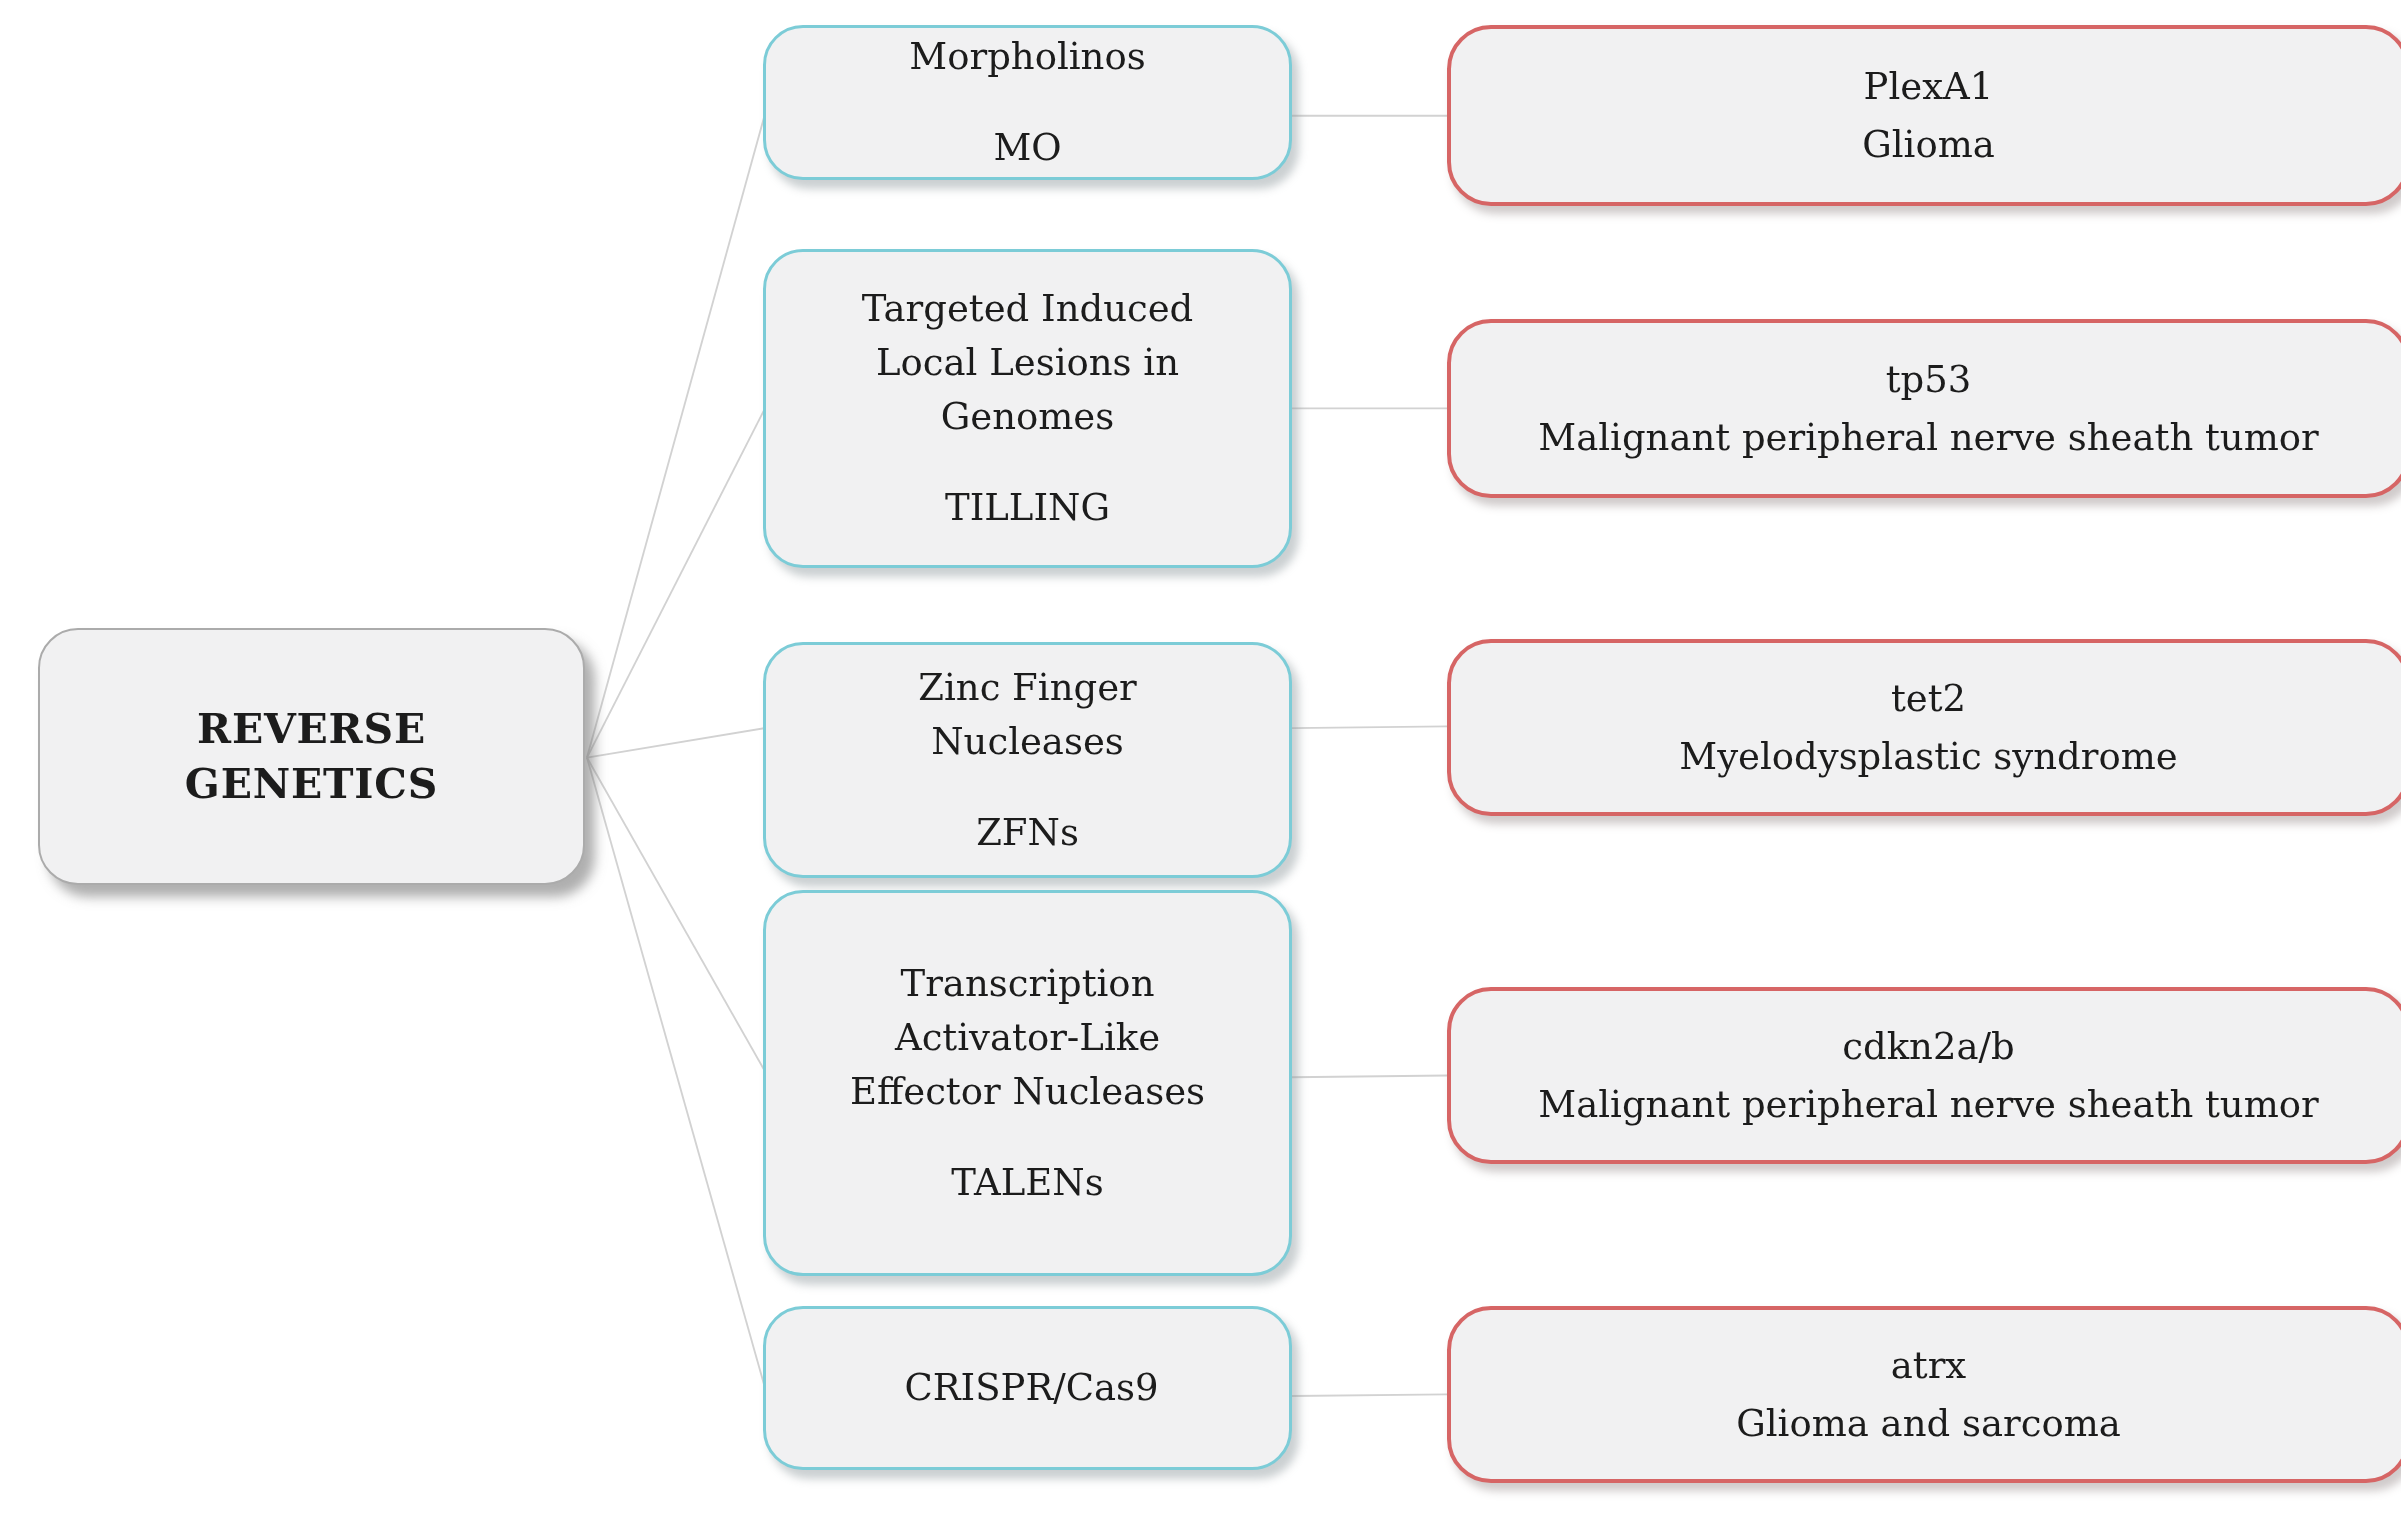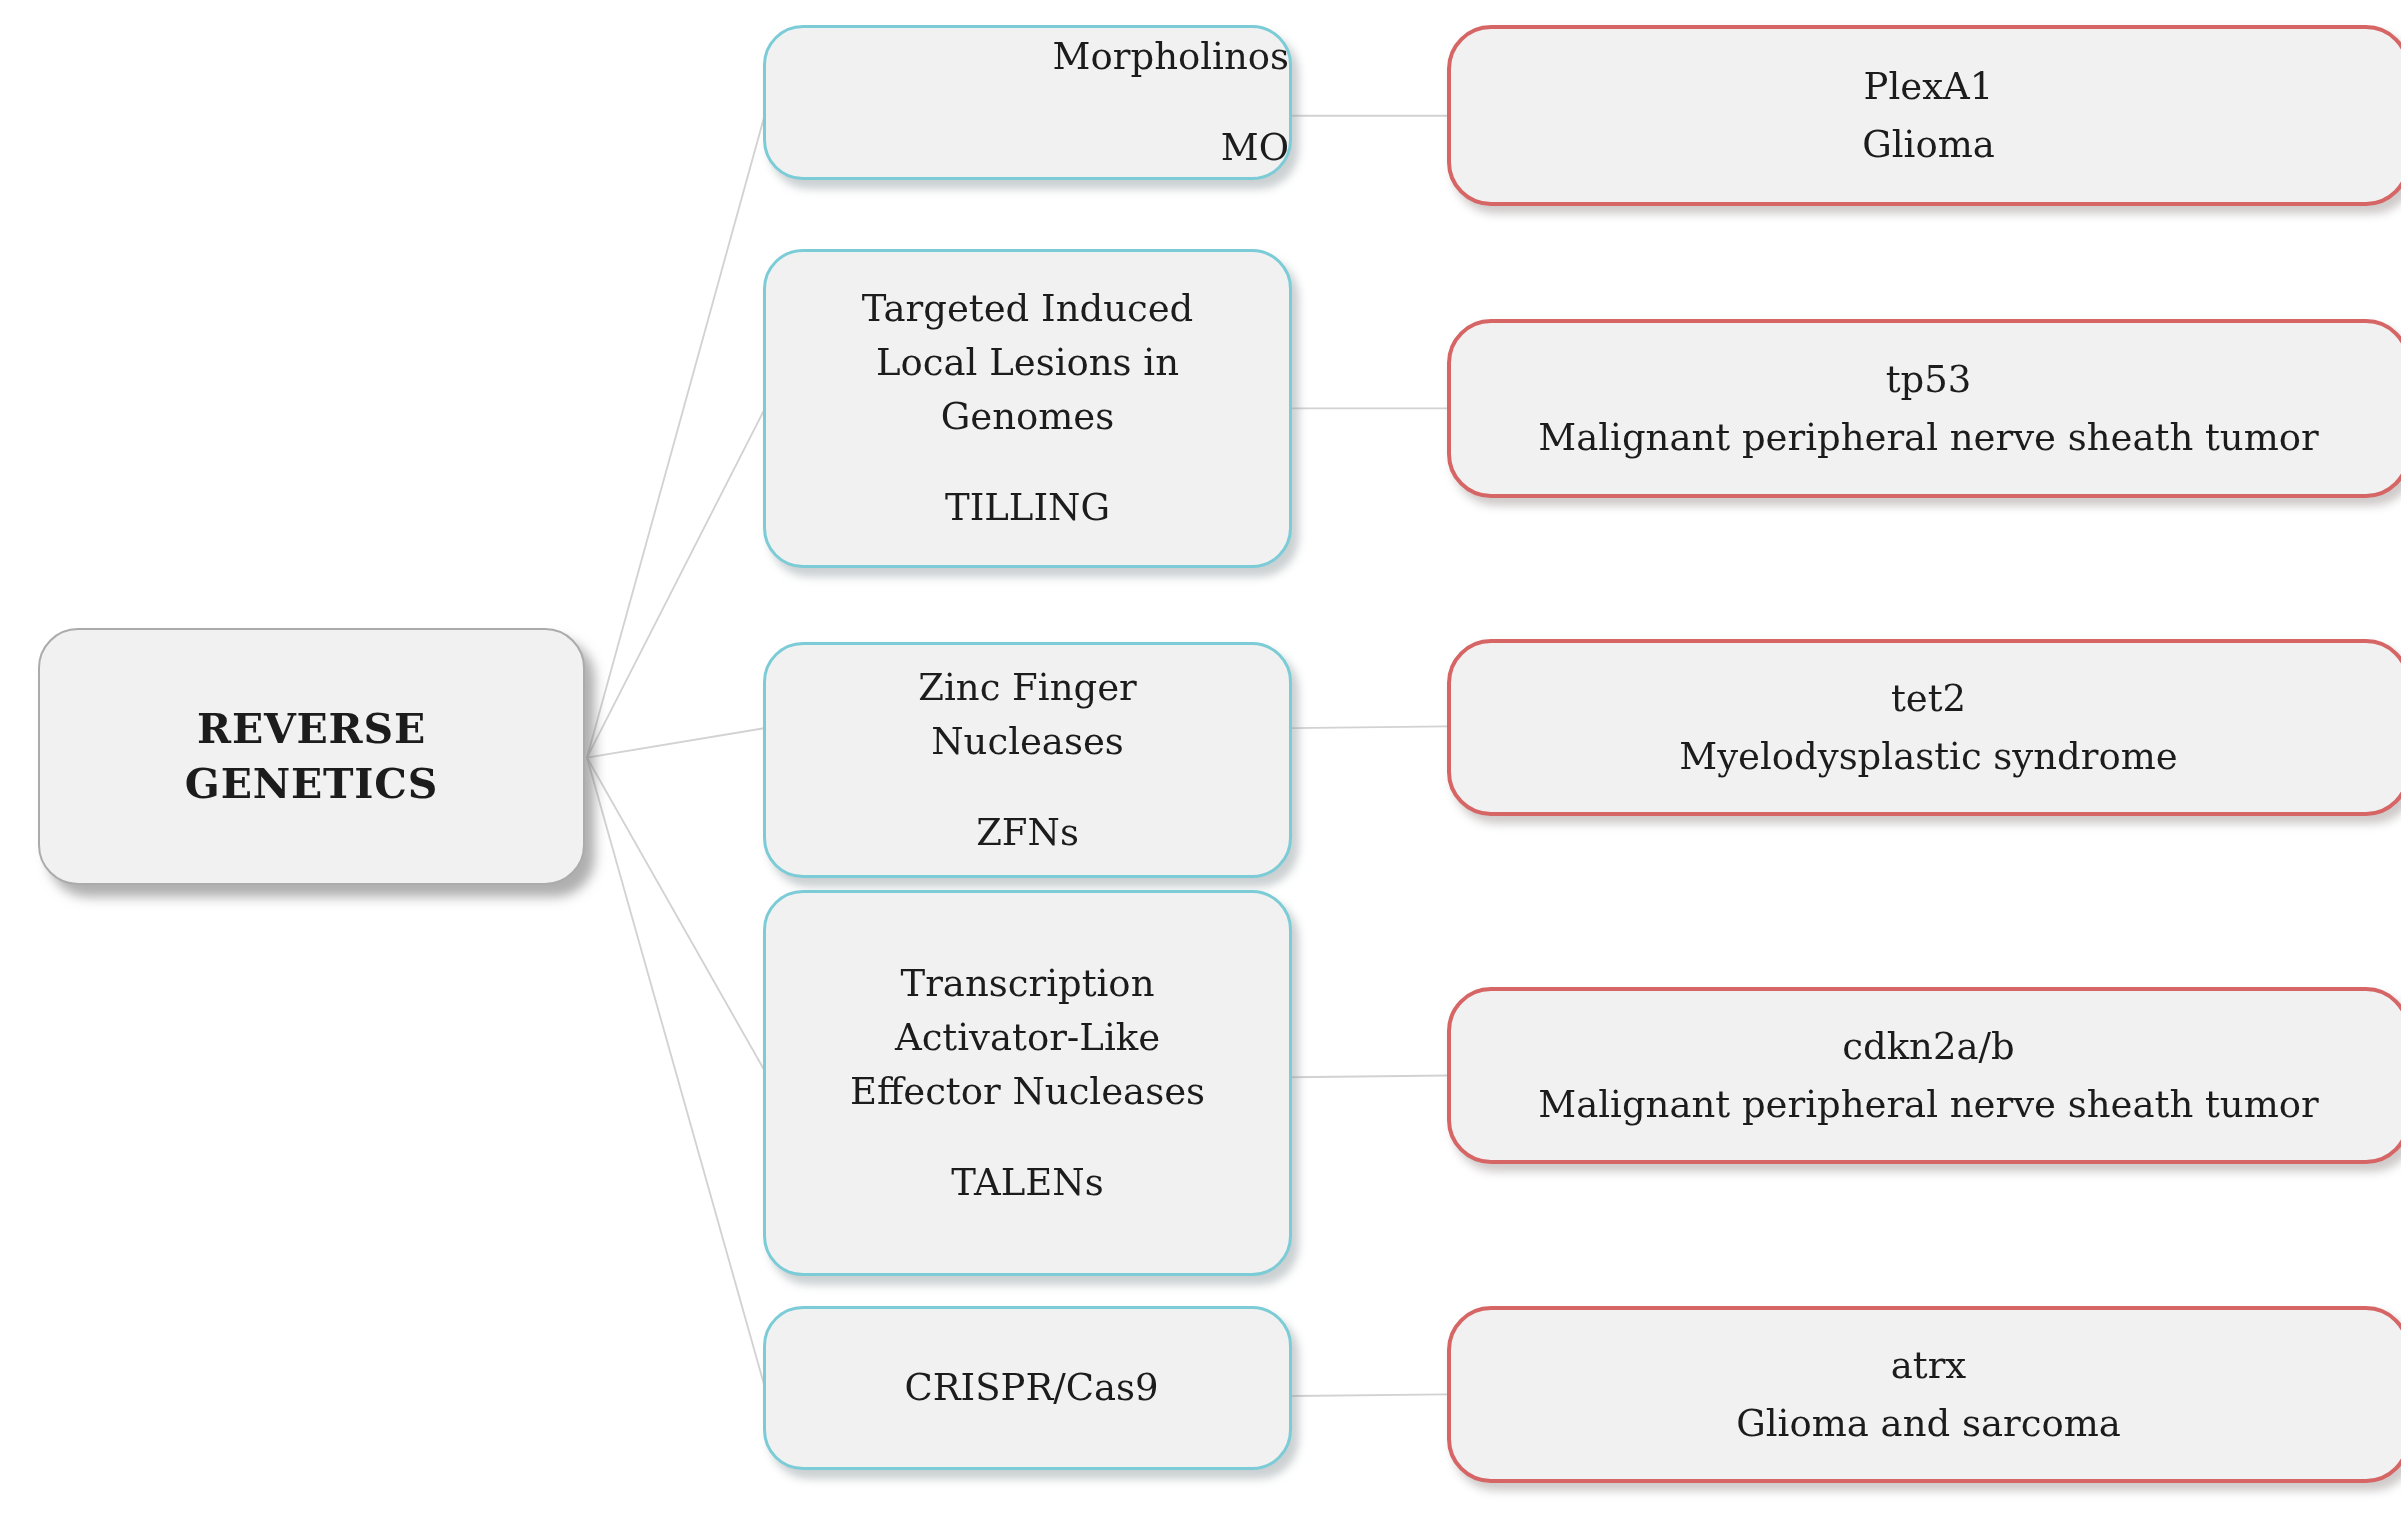--- a/index.html
+++ b/index.html
@@ -73,21 +73,21 @@
     box-shadow: 5.9px 7.6px 8.4px rgba(150,140,140,0.45);
     gap: 11.8px;
     justify-content: center;
   }
   .gene, .disease {
     font-size: 37px;
     line-height: 47px;
     white-space: pre-line;
   }
   
-  .t1 { top: 25px;   height: 155px; align-items: flex-end; }
+  .t1 { top: 25px;   height: 155px; }
   .t2 { top: 249px;  height: 319px; }
   .t3 { top: 610px;  height: 236px; margin-top: 32px; }
   .t4 { top: 890px; height: 386px; }
   .t5 { top: 1306px; height: 164px; padding-left: 8px; }
   .r1 { top: 25px;   height: 181px; }
   .r2 { top: 319px;  height: 179px; }
   .r3 { top: 639px;  height: 177px; }
   .r4 { top: 987px; height: 177px; }
   .r5 { top: 1306px; height: 177px; }
   line.link {

